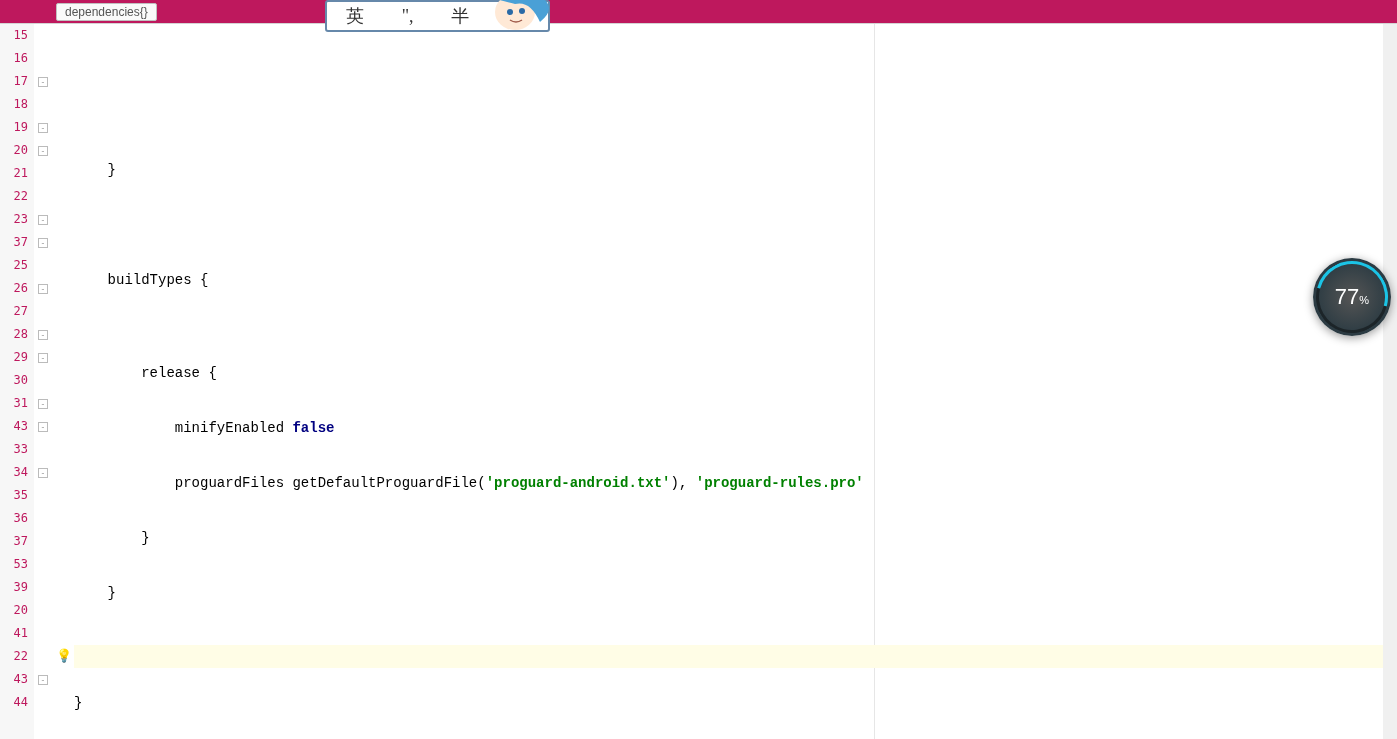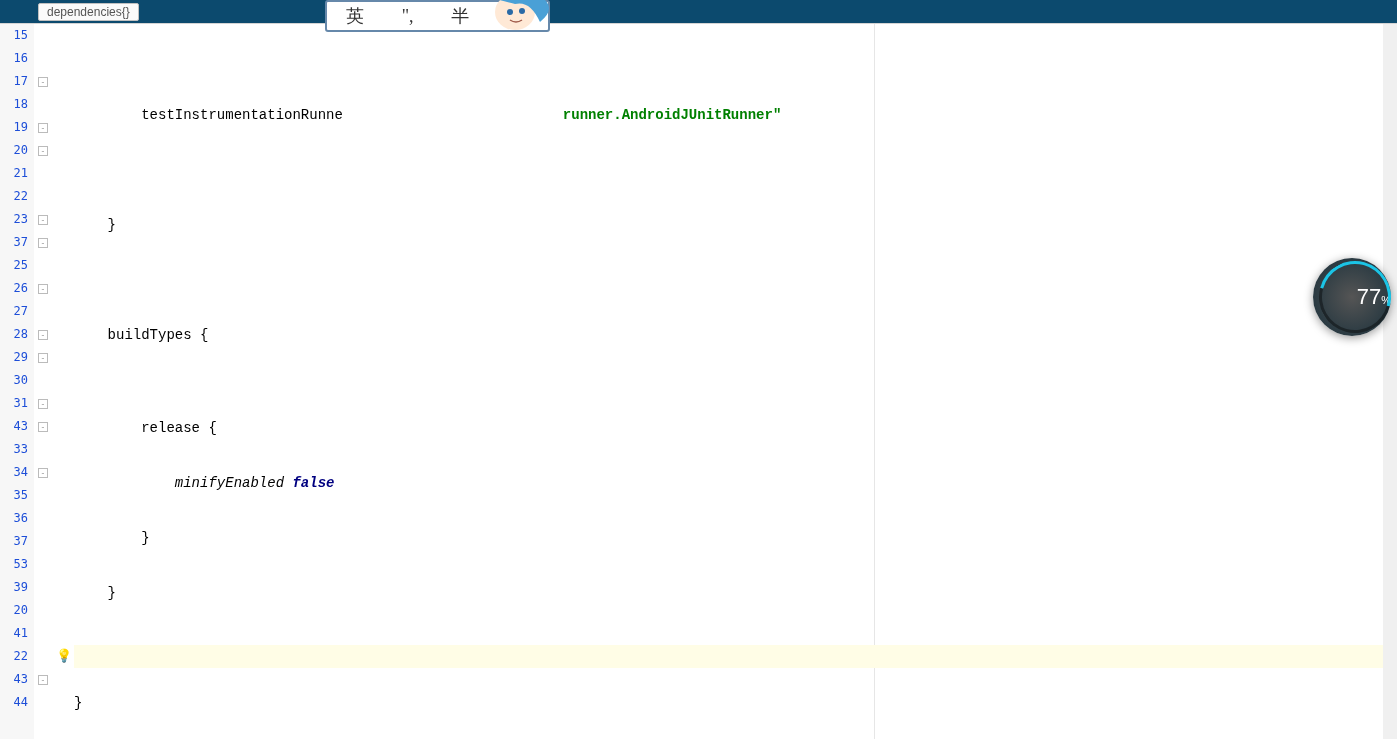--- a/index.html
+++ b/index.html
@@ -7,44 +7,44 @@
   font-family: "Consolas", "Courier New", monospace;
   font-size: 14px;
   background: #ffffff;
   width: 1397px;
   height: 739px;
   position: relative;
   overflow: hidden;
 }
 .breadcrumb-bar {
   height: 24px;
-  background: #0c4a6e;
+  background: #be185d;
   border-bottom: 1px solid #d4d4d4;
   display: flex;
   align-items: center;
-  padding-left: 38px;
+  padding-left: 56px;
 }
 .breadcrumb-item {
   background: #fafafa;
   border: 1px solid #c0c0c0;
   border-radius: 2px;
   padding: 1px 8px;
   font-size: 12px;
   color: #555;
   font-family: "Segoe UI", sans-serif;
 }
 .editor-container {
   display: flex;
   height: calc(100% - 24px);
 }
 .gutter {
   width: 34px;
   background: #f7f7f7;
   text-align: right;
-  color: #1d4ed8;
+  color: #be185d;
   font-size: 12px;
   font-family: "Consolas", monospace;
   border-right: none;
   user-select: none;
 }
 .gutter-line {
   height: 23px;
   line-height: 23px;
   padding-right: 6px;
 }
@@ -141,21 +141,21 @@
 .cpu-widget {
   position: absolute;
   right: 6px;
   top: 258px;
   width: 78px;
   height: 78px;
   border-radius: 50%;
   background: radial-gradient(circle, #555 0%, #2a3a42 70%);
   display: flex;
   align-items: center;
-  justify-content: flex-end;
+  justify-content: center;
   box-shadow: 0 2px 10px rgba(0,0,0,0.4);
   z-index: 60;
 }
 .cpu-ring {
   position: absolute;
   width: 72px;
   height: 72px;
   border-radius: 50%;
   border: 3px solid rgba(0,0,0,0.4);
   border-top-color: #1bc4e6;
@@ -233,27 +233,27 @@
   </div>
 
   <div class="hint-col">
     <span class="bulb" style="top:624px;">💡</span>
   </div>
 
   <div class="code-area">
     <div class="vline"></div>
     <div class="hl-line" style="top:621px;"></div>
 
-    <div class="code-line" style="position:relative;z-index:1;"><span>        testInstrumentationRunne</span><span style="display:inline-block;width:220px;"></span><span class="string">runner.AndroidJUnitRunner"</span></div>
     <div class="code-line" style="position:relative;z-index:1;"></div>
     <div class="code-line" style="position:relative;z-index:1;">    }</div>
     <div class="code-line" style="position:relative;z-index:1;"></div>
     <div class="code-line" style="position:relative;z-index:1;">    buildTypes {</div>
     <div class="code-line" style="position:relative;z-index:1;margin-top:38px;">        release {</div>
-    <div class="code-line" style="position:relative;z-index:1;font-style:italic;"><span>            minifyEnabled </span><span class="keyword">false</span></div>
+    <div class="code-line" style="position:relative;z-index:1;"><span>            minifyEnabled </span><span class="keyword">false</span></div>
+    <div class="code-line" style="position:relative;z-index:1;"><span>            proguardFiles getDefaultProguardFile(</span><span class="string">'proguard-android.txt'</span><span>), </span><span class="string">'proguard-rules.pro'</span></div>
     <div class="code-line" style="position:relative;z-index:1;">        }</div>
     <div class="code-line" style="position:relative;z-index:1;">    }</div>
     <div class="code-line" style="position:relative;z-index:1;"></div>
     <div class="code-line" style="position:relative;z-index:1;">}</div>
     
     
     
     
     
     

